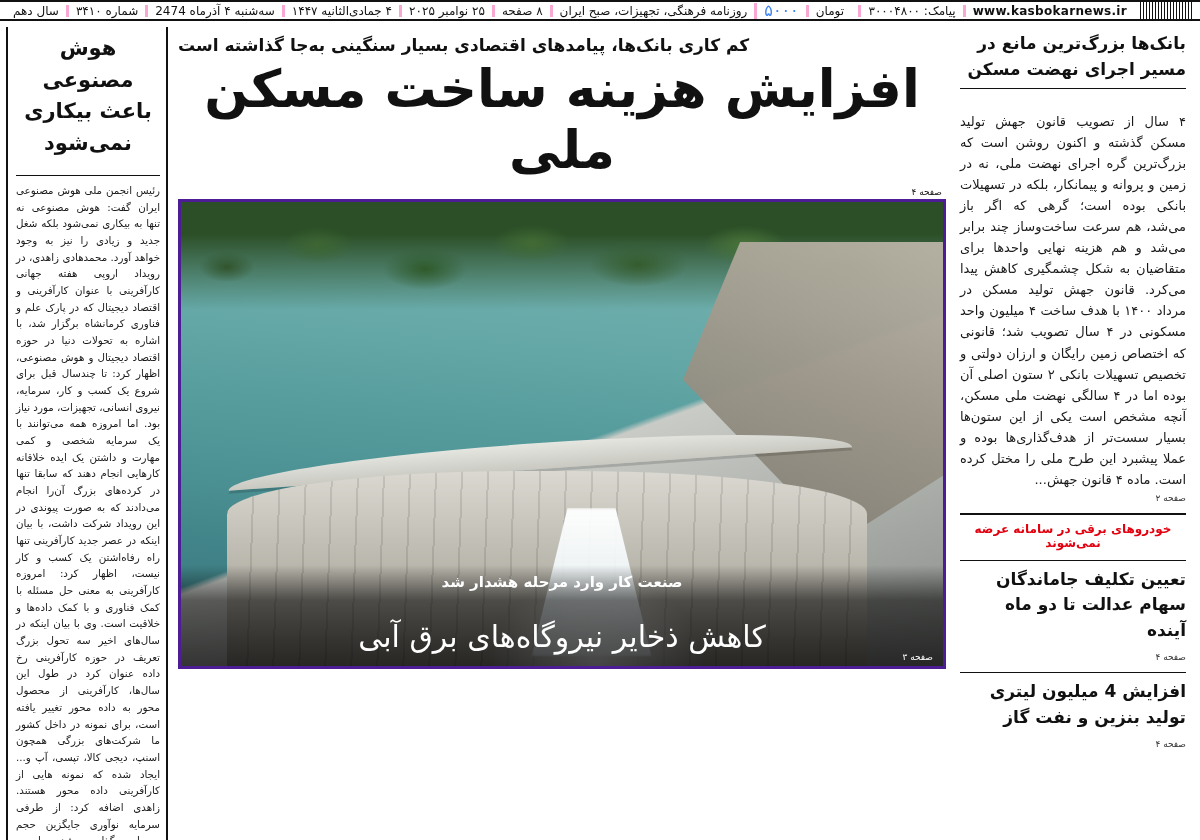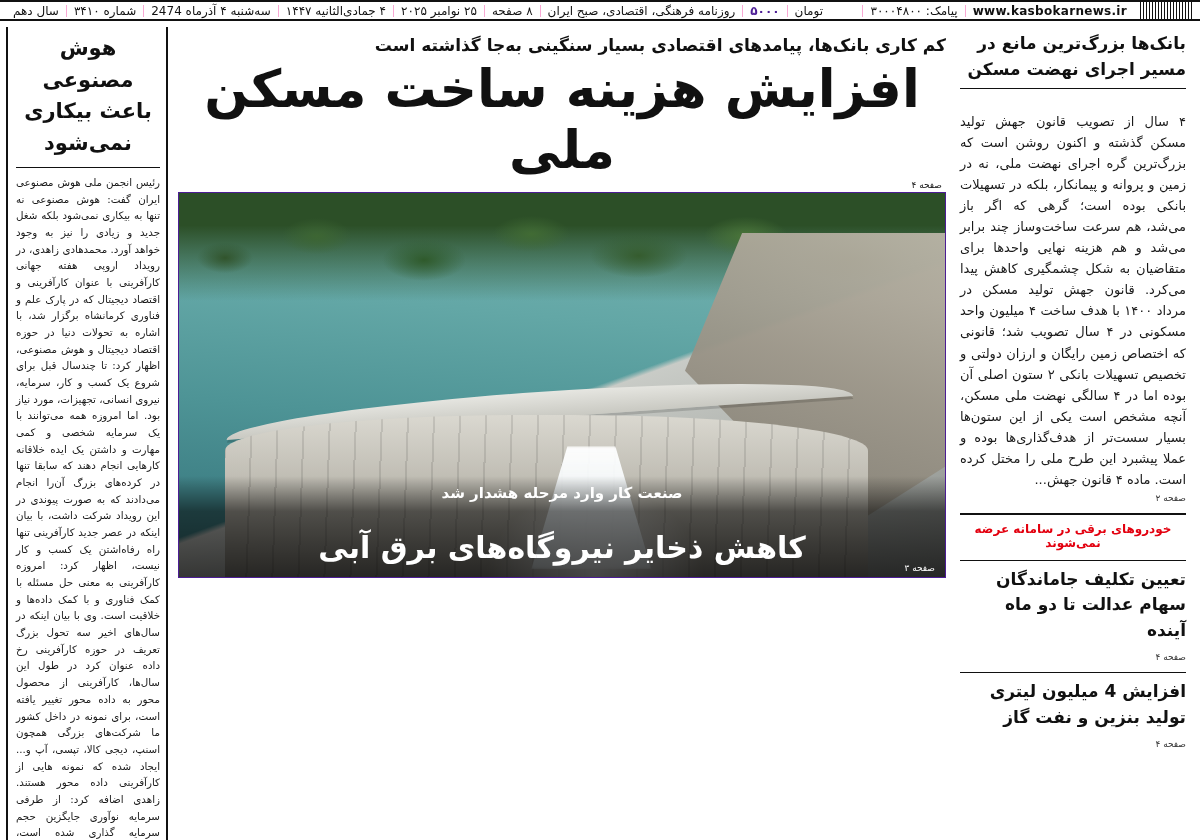--- a/index.html
+++ b/index.html
@@ -58,26 +58,26 @@
     display: flex;
     align-items: center;
     font-size: 12px;
     color: #111;
     padding: 0 6px;
     gap: 0;
     white-space: nowrap;
   }
   .infobar .cell {
     padding: 0 7px;
-    border-left: 1px solid #f9a8d4;
+    border-left: 3px solid #f9a8d4;
     line-height: 1;
     display: flex; align-items: center;
   }
   .infobar .cell:last-child { border-left: none; }
-  .infobar .price { font-weight: bold; font-size: 12px; color: #4c1d95; }
+  .infobar .price { font-weight: normal; font-size: 16px; color: #3b82f6; }
   .infobar .site { direction: ltr; font-weight: bold; letter-spacing: .3px; }
   .barcode {
     width: 54px; height: 17px;
     background: repeating-linear-gradient(90deg,#111 0 1px,#fff 1px 3px,#111 3px 4px,#fff 4px 6px);
     margin-left: 6px;
   }
 
   
   .body {
     display: flex;
@@ -100,58 +100,58 @@
     padding: 4px 8px 0 4px;
   }
 
   
   .op-title {
     text-align: center;
     font-size: 21px;
     font-weight: bold;
     line-height: 1.5;
     color: #111;
-    margin: 2px 0 8px;
+    margin: 2px 0 16px;
   }
   .op-rule { border-top: 1px solid #111; margin: 6px 0 6px; }
   .op-text {
     font-size: 10.3px;
     line-height: 1.62;
     text-align: justify;
     color: #1a1a1a;
     column-count: 1;
   }
 
   
   .kicker {
-    text-align: right;
+    text-align: left;
     font-size: 17px;
     font-weight: bold;
     color: #111;
     margin: 6px 0 4px;
   }
   .headline {
     text-align: center;
     font-size: 52px;
     font-weight: bold;
     line-height: 1.18;
     color: #111;
     letter-spacing: -1px;
-    margin: 2px 0 4px;
+    margin: 2px 0 11px;
   }
   .page-ref-small {
     font-size: 9px;
     color: #111;
     margin: -6px 4px 2px 0;
     text-align: right;
   }
   .photo-wrap {
     position: relative;
-    border: 1px solid #4c1d95;
-    height: 386px;
+    border: 3px solid #4c1d95;
+    height: 470px;
     overflow: hidden;
     background: #4a7c8c;
   }
   .photo {
     position: absolute; inset: 0;
     background:
       
       radial-gradient(ellipse 120px 90px at 72% 86%, rgba(255,255,255,.95), rgba(255,255,255,0) 70%),
       radial-gradient(ellipse 70px 60px at 66% 92%, rgba(255,255,255,.8), rgba(255,255,255,0) 70%),
       
@@ -206,21 +206,21 @@
   }
   .photo-caption {
     position: absolute;
     left: 0; right: 0; bottom: 0;
     padding: 8px 16px 12px;
     background: linear-gradient(180deg, rgba(0,0,0,0), rgba(0,0,0,.55) 35%, rgba(0,0,0,.72));
     color: #fff;
     text-align: center;
   }
   .photo-caption .sub { font-size: 15px; font-weight: bold; margin-bottom: 2px; }
-  .photo-caption .big { font-size: 30px; font-weight: bold; letter-spacing: -.5px; margin-top: 28px; }
+  .photo-caption .big { font-size: 30px; font-weight: normal; letter-spacing: -.5px; margin-top: 28px; }
   .photo-page-ref { position: absolute; right: 10px; bottom: 4px; color:#fff; font-size: 9px; }
 
   
   .lbox { margin-bottom: 10px; }
   .lbox-title {
     font-size: 17px; font-weight: bold; line-height: 1.5;
     text-align: right; color: #111;
     border-bottom: 1px solid #111;
     padding-bottom: 6px;
   }
@@ -259,21 +259,21 @@
 
   </div>
 
   <div class="infobar">
     <div class="barcode"></div>
     <div class="cell site">www.kasbokarnews.ir</div>
     <div class="cell">پیامک: ۳۰۰۰۴۸۰۰</div>
     <div style="flex:1"></div>
     <div class="cell">تومان</div>
     <div class="cell price">۵۰۰۰</div>
-    <div class="cell">روزنامه فرهنگی، اقتصادی، صبح ایران</div>
+    <div class="cell">روزنامه فرهنگی، تجهیزات، صبح ایران</div>
     <div class="cell">۸ صفحه</div>
     <div class="cell">۲۵ نوامبر ۲۰۲۵</div>
     <div class="cell">۴ جمادی‌الثانیه ۱۴۴۷</div>
     <div class="cell">سه‌شنبه ۴ آذرماه 2474</div>
     <div class="cell">شماره ۳۴۱۰</div>
     <div class="cell">سال دهم</div>
   </div>
 
   <div class="body">
 

